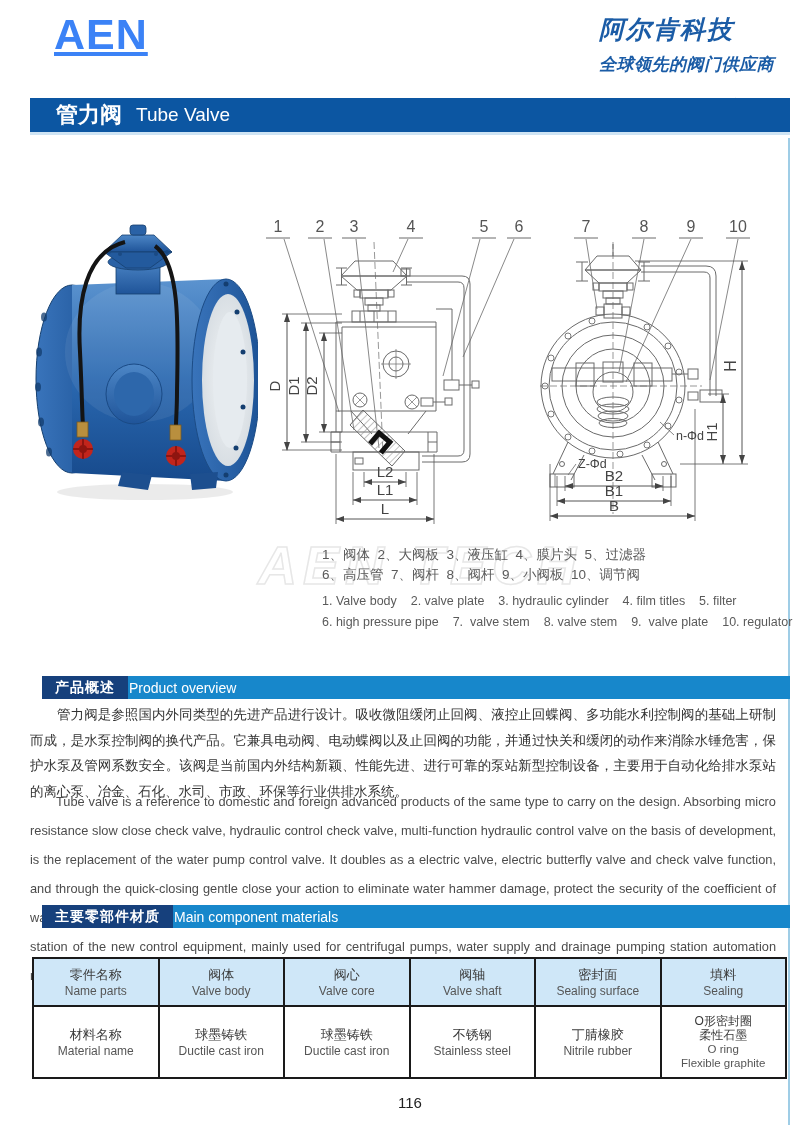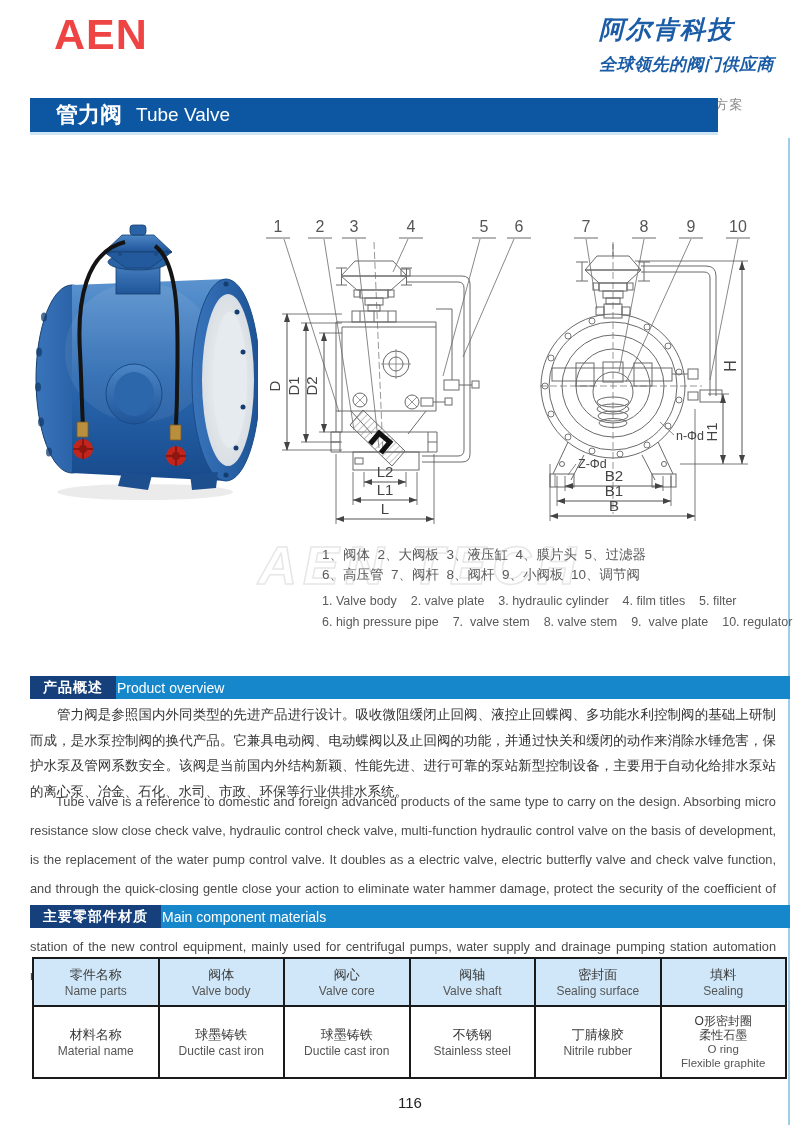--- a/index.html
+++ b/index.html
@@ -5,29 +5,29 @@
   * { margin:0; padding:0; box-sizing:border-box; }
   html,body { background:#e9e9e9; }
   .page {
     position:relative; width:800px; height:1125px; margin:0 auto;
     background:#ffffff; overflow:hidden;
     font-family:"Liberation Sans","DejaVu Sans",sans-serif;
   }
   
   .logo {
     position:absolute; left:54px; top:10px;
-    font-size:43px; font-weight:bold; color:#ef4444; letter-spacing:1px;
+    font-size:43px; font-weight:bold; color:#3b82f6; letter-spacing:1px;text-decoration:underline;
   }
   .brand { position:absolute; left:599px; top:13px; width:195px; }
   .brand-cn { font-size:25px; font-weight:bold; font-style:italic; color:#1b5ca6; letter-spacing:2px; }
   .brand-tag { font-size:17px; font-weight:bold; font-style:italic; color:#1b5ca6; margin-top:7px; letter-spacing:0.5px; }
   .brand-sub { font-size:13px; color:#8b8b8b; margin-top:20px; letter-spacing:1.5px; }
   
   .title-bar {
-    position:absolute; left:30px; top:98px; width:688px; height:37px;
+    position:absolute; left:30px; top:98px; width:760px; height:37px;
     background:#0c56a2; border-bottom:3px solid #cfe4f4;
     display:flex; align-items:center; color:#fff;
   }
   .title-cn { font-size:22px; font-weight:bold; margin-left:26px; }
   .title-en { font-size:19px; margin-left:14px; }
   .right-rail { position:absolute; left:788px; top:138px; width:2px; height:987px; background:#9fcde6; }
   
   .photo { position:absolute; left:30px; top:222px; width:228px; height:285px; }
   .front-view { position:absolute; left:256px; top:214px; width:290px; height:324px; }
   .end-view { position:absolute; left:540px; top:214px; width:254px; height:324px; }
@@ -37,21 +37,21 @@
     color:transparent; -webkit-text-stroke:1.5px #e7e7e7; user-select:none;
   }
   
   .parts { position:absolute; left:322px; top:545px; z-index:1; }
   .parts-cn { font-size:13.5px; color:#5a5a5a; line-height:20px; white-space:pre; }
   .parts-en { font-size:12.5px; color:#5a5a5a; line-height:21px; white-space:pre; margin-top:6px; }
   
   .sec-header { position:absolute; left:30px; width:760px; height:23px; display:flex; }
   .sec-cn {
     background:#16407c; color:#fff; font-size:14px; font-weight:bold;
-    display:flex; align-items:center; padding:0 13px; letter-spacing:1px;
+    display:flex; align-items:center; padding:0 13px; letter-spacing:1px;margin-left:12px;
   }
   .sec-en {
     flex:1; background:#1787cb; color:#fff; font-size:14px;
     display:flex; align-items:center; padding-left:1px;
   }
   .overview-header { top:676px; }
   .materials-header { top:905px; }
   .para-cn {
     position:absolute; left:30px; top:702px; width:746px;
     font-size:13.5px; color:#333; line-height:25.5px; text-align:justify; text-indent:2em;

